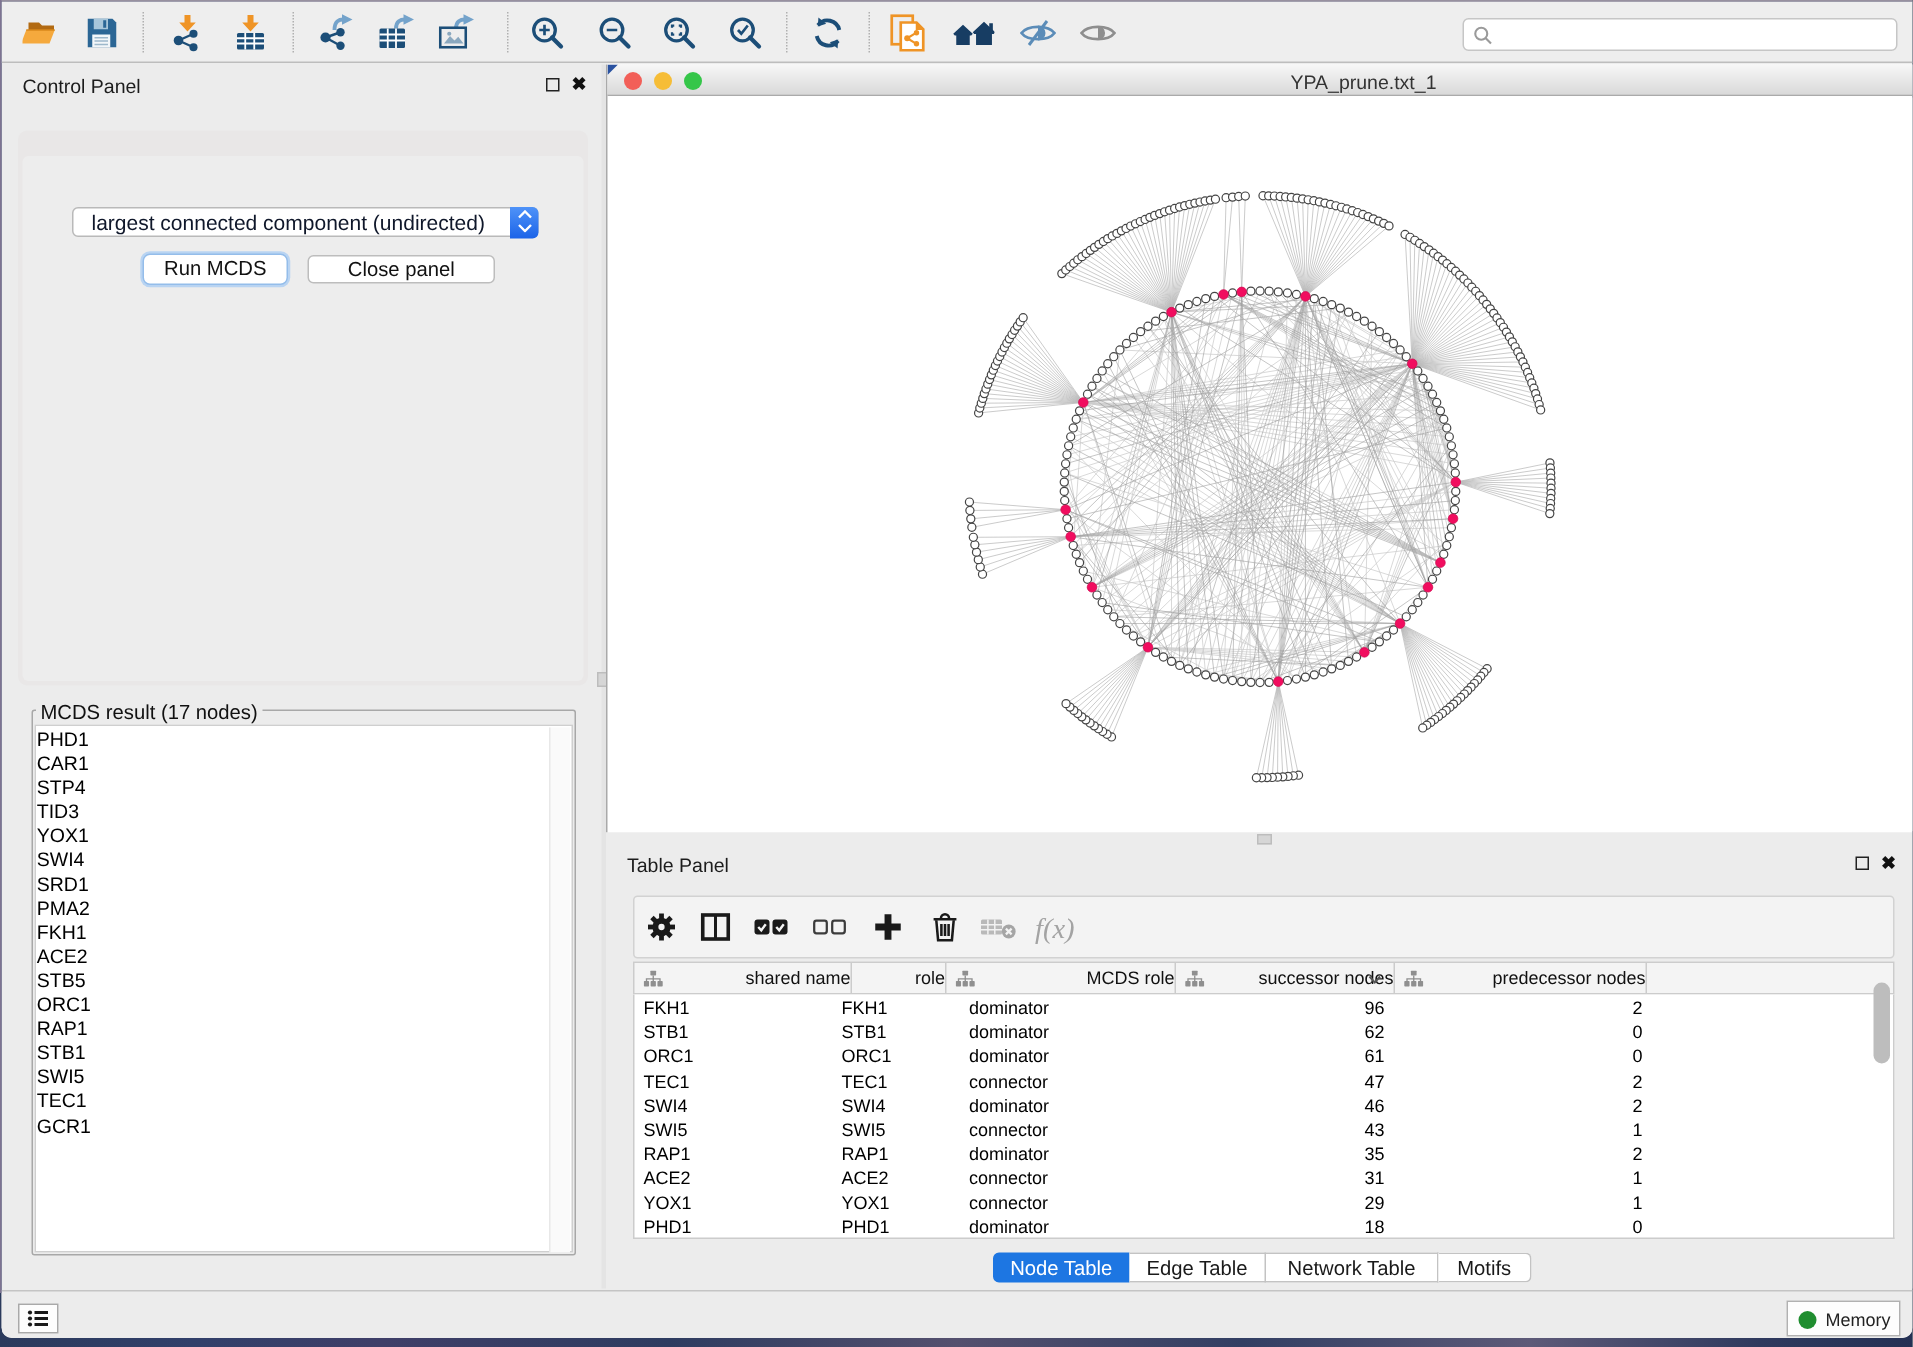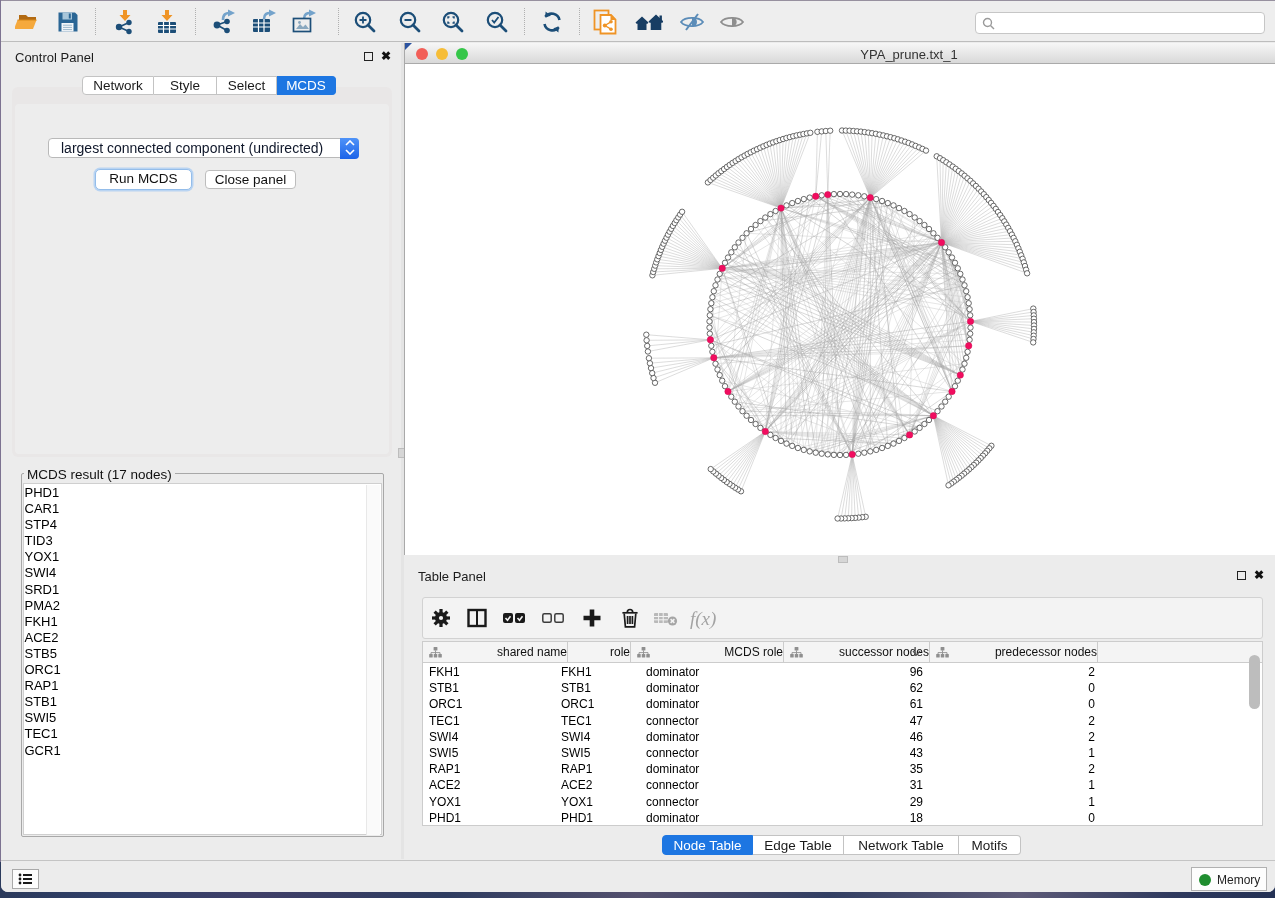--- a/index.html
+++ b/index.html
@@ -33,21 +33,21 @@
   .tab.sel { background:#1d76e2; color:#fff; border-color:#1d76e2; }
   #optlabel { position:absolute; left:0; top:71px; width:400px; text-align:center; font-size:13.5px; letter-spacing:0.35px; color:#111; }
   #dropdown { position:absolute; left:46px; top:94.5px; width:311px; height:20.5px; background:#fff;
      border:1px solid #b9b9b9; border-radius:4px; font-size:14px; color:#0f172a; line-height:19px; padding-left:12px; }
   #dropbtn { position:absolute; right:-1px; top:-1px; width:19px; height:21px; border-radius:0 4px 4px 0;
      background:linear-gradient(#4f93f8,#1b63e8); }
   .chev { position:absolute; left:4.5px; width:10px; height:6px; }
   #runbtn { position:absolute; left:93px; top:126px; width:97px; height:21px; background:#fff;
      border:1.5px solid #94bdea; box-shadow:0 0 0 1.5px #b9d4f2; border-radius:5px;
      font-size:13.5px; color:#111; text-align:center; line-height:18px; }
-  #closebtn { position:absolute; left:203px; top:127px; width:91px; height:19px; background:#fff;
+  #closebtn { position:absolute; left:203px; top:127px; width:125px; height:19px; background:#fff;
      border:1px solid #bdbdbd; border-radius:4px; font-size:13.5px; color:#111; text-align:center; line-height:17px; }
   
   #mcdsgroup { position:absolute; left:19px; top:424px; width:363px; height:370px; }
   #mcdsgroup .gb { position:absolute; left:0; top:6px; width:100%; height:364px; border:1px solid #a8a8a8; border-radius:2px; }
   #mcdsgroup .gt { position:absolute; left:3px; top:0; background:#ececec; padding:0 3px; font-size:13.5px; color:#111; }
   #mcdslist { position:absolute; left:2px; top:16px; width:359px; height:352px; background:#fff; border:1px solid #cfcfcf;
      font-size:13px; color:#000; padding:1px 0 0 0.5px; line-height:16.1px; }
   #mcdslist .sb { position:absolute; right:1px; top:1px; width:14px; height:350px; background:#fafafa; border-left:1px solid #e8e8e8; }
   
   #vsplit { position:absolute; left:400px; top:42px; width:3px; height:816px; background:#e4e4e4; }
@@ -210,26 +210,20 @@
         </svg>
       </div>
     </div>
   <div id="cpanel">
     <div class="ptitle">Control Panel</div>
     <div class="fbtn" style="left:362px"></div>
     <div class="xbtn" style="left:379px">✖</div>
     <div id="tabpane">
         <div class="inner"></div>
       </div>
-    <div id="tabs">
-      <div class="tab first" style="width:72px">Network</div>
-        <div class="tab" style="width:63px">Style</div>
-        <div class="tab" style="width:60px">Select</div>
-        <div class="tab sel last" style="width:59px">MCDS</div>
-    </div>
     <div id="dropdown">largest connected component (undirected)
       <div id="dropbtn">
         <svg class="chev" style="top:2.5px" viewBox="0 0 10 6">
             <path d="M1 5 L5 1 L9 5" fill="none" stroke="#fff" stroke-width="1.6"></path>
           </svg>
         <svg class="chev" style="top:11px" viewBox="0 0 10 6">
             <path d="M1 1 L5 5 L9 1" fill="none" stroke="#fff" stroke-width="1.6"></path>
           </svg>
       </div>
     </div>

